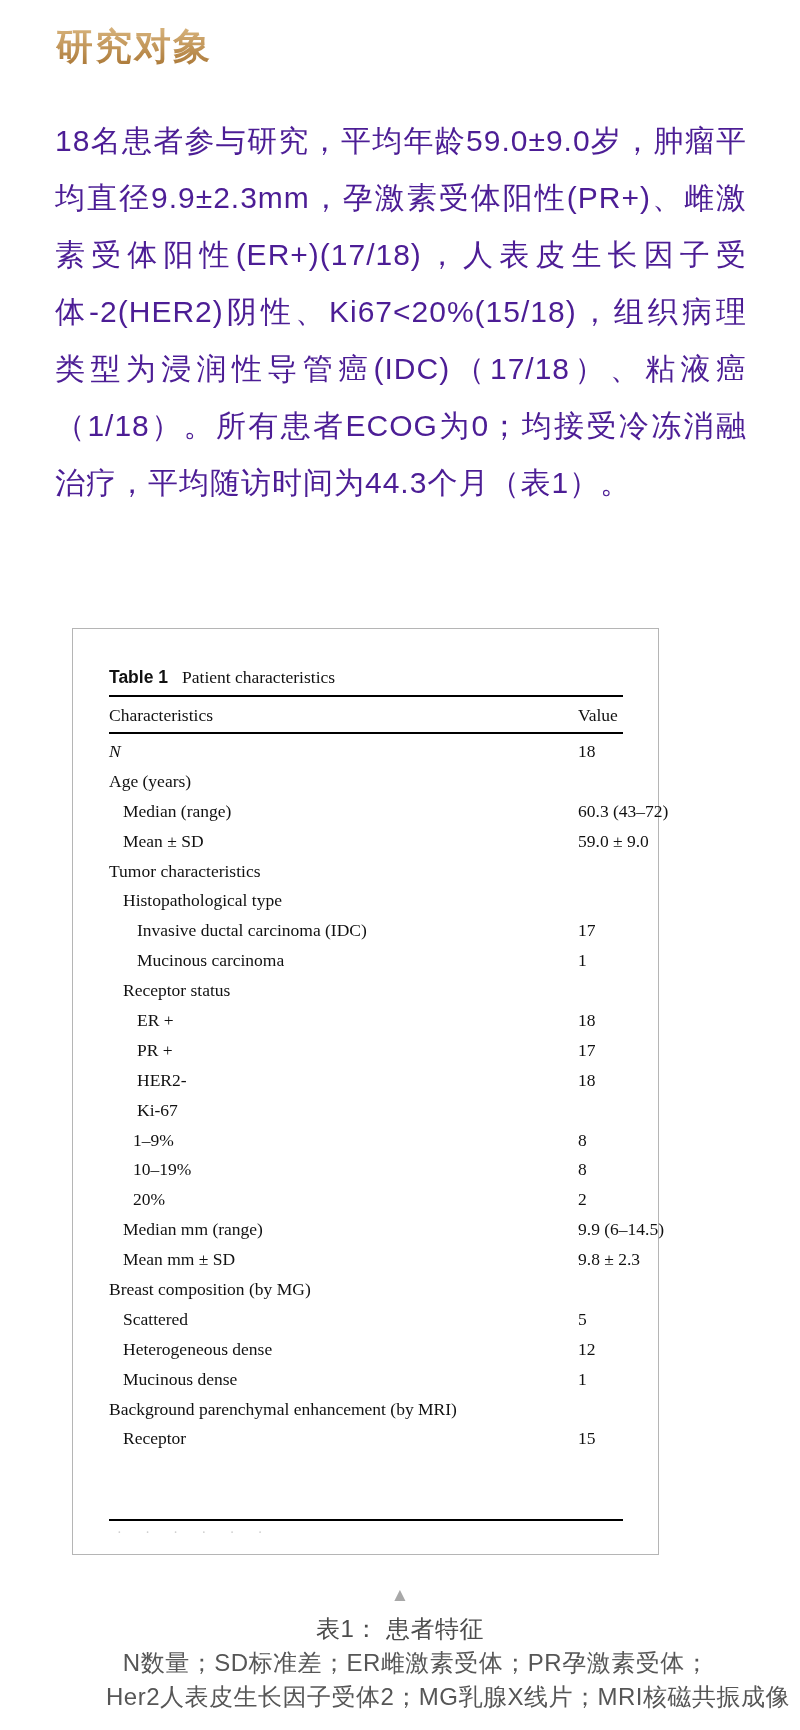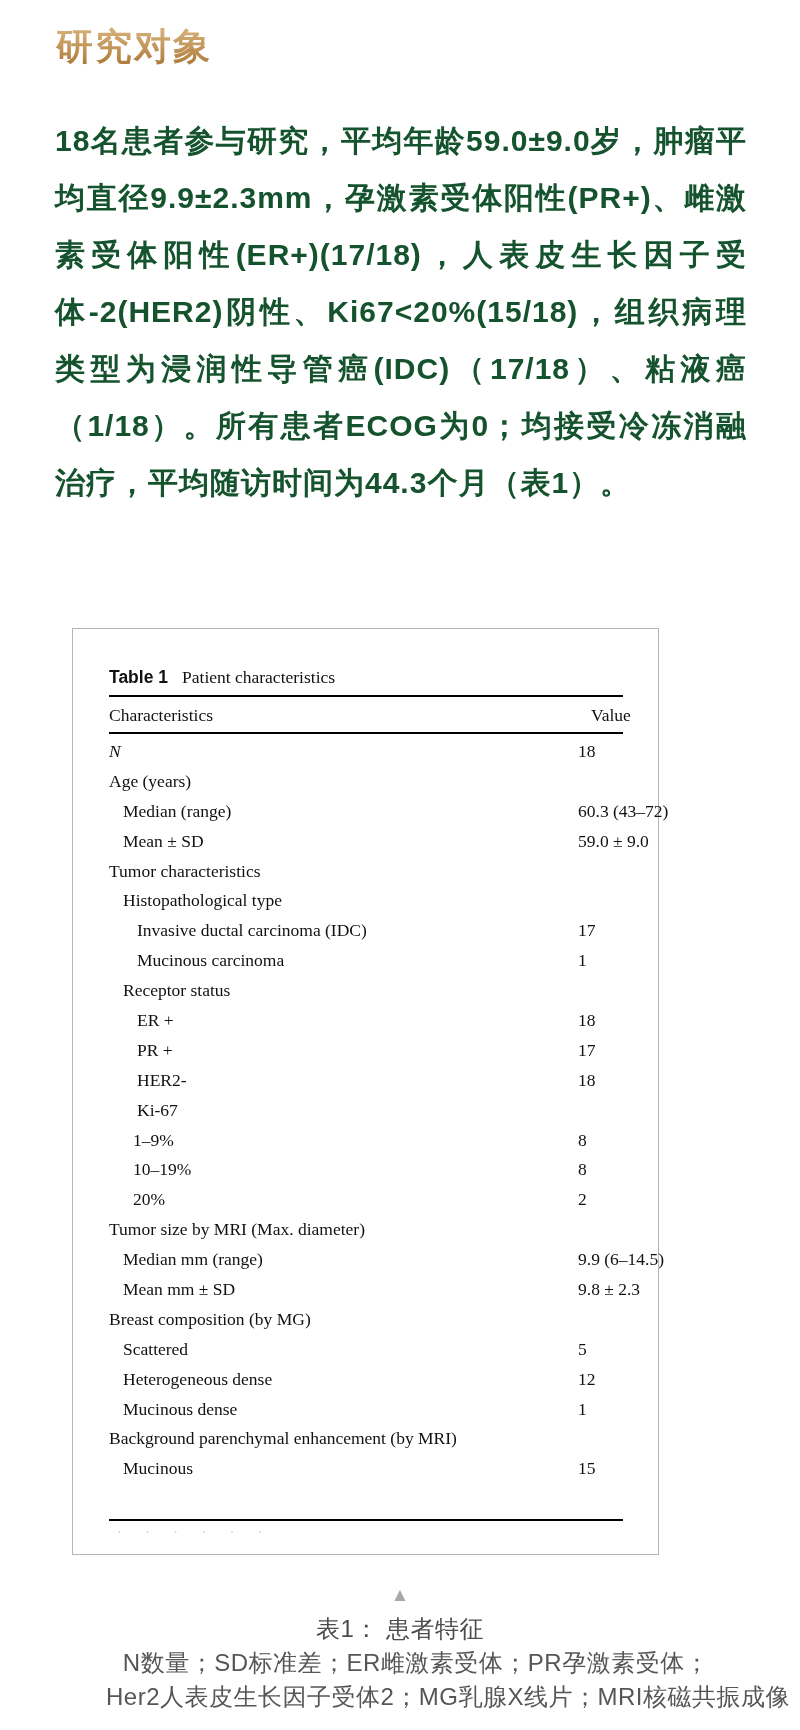--- a/index.html
+++ b/index.html
@@ -13,37 +13,37 @@
     font-family:"DejaVu Serif","Liberation Serif",serif;
     font-size:37px;font-weight:bold;letter-spacing:2px;
     color:#b5854a;
     background:linear-gradient(180deg,#dcba85 0%,#c59a5e 45%,#a4702e 100%);
     -webkit-background-clip:text;background-clip:text;
     -webkit-text-fill-color:transparent;
   }
   
   .para{
     position:absolute;left:55px;top:112px;width:692px;
-    font-size:30px;line-height:57px;color:#14532d;
-    text-align:justify;letter-spacing:1px;font-weight:bold;
+    font-size:30px;line-height:57px;color:#4c1d95;
+    text-align:justify;letter-spacing:1px;
   }
   
   .figure{
     position:absolute;left:72px;top:628px;width:585px;height:925px;
     border:1px solid #b5b5b5;background:#ffffff;
     font-family:"Liberation Serif","DejaVu Serif",serif;color:#111111;text-decoration:underline;
   }
   .ftitle{position:absolute;left:36px;top:38px;font-size:17.5px;white-space:nowrap;}
   .ftitle .tl{font-family:"Liberation Sans",sans-serif;font-weight:bold;margin-right:14px;}
   .rule{position:absolute;left:36px;width:514px;height:2px;background:#000;}
   .rule.r1{top:66px;}
   .rule.r2{top:103px;}
   .rule.r3{top:890px;}
   .thead{position:absolute;left:36px;top:71px;width:514px;height:30px;line-height:30px;font-size:17.5px;}
-  .thead .hval{position:absolute;left:482px;top:0;}
+  .thead .hval{position:absolute;left:469px;top:0;}
   .rows{position:absolute;left:36px;top:108px;width:540px;}
   .trow{position:relative;height:29.9px;line-height:29.9px;font-size:17.5px;}
   .tlabel{position:absolute;top:0;white-space:nowrap;}
   .tvalue{position:absolute;left:469px;top:0;white-space:nowrap;}
   .i0{left:0;}
   .i1{left:14px;}
   .i2{left:28px;}
   .i2b{left:24px;}
   .it{font-style:italic;}
   .cropnote{position:absolute;left:44px;top:896px;font-size:14px;color:#cfcfcf;letter-spacing:10px;white-space:nowrap;}
@@ -133,24 +133,20 @@
       </div>
     <div class="trow">
         <span class="tlabel i2b">10–19%</span>
         <span class="tvalue">8</span>
       </div>
     <div class="trow">
         <span class="tlabel i2b">20%</span>
         <span class="tvalue">2</span>
       </div>
     <div class="trow">
-        <span class="tlabel i0">Tumor size by MRI (Max. diameter)</span>
-        <span class="tvalue"></span>
-      </div>
-    <div class="trow">
         <span class="tlabel i1">Median mm (range)</span>
         <span class="tvalue">9.9 (6–14.5)</span>
       </div>
     <div class="trow">
         <span class="tlabel i1">Mean mm ± SD</span>
         <span class="tvalue">9.8 ± 2.3</span>
       </div>
     <div class="trow">
         <span class="tlabel i0">Breast composition (by MG)</span>
         <span class="tvalue"></span>
@@ -165,21 +161,21 @@
       </div>
     <div class="trow">
         <span class="tlabel i1">Mucinous dense</span>
         <span class="tvalue">1</span>
       </div>
     <div class="trow">
         <span class="tlabel i0">Background parenchymal enhancement (by MRI)</span>
         <span class="tvalue"></span>
       </div>
     <div class="trow">
-        <span class="tlabel i1">Mucinous</span>
+        <span class="tlabel i1">Receptor</span>
         <span class="tvalue">15</span>
       </div>
   </div>
 
   <div class="rule r3"></div>
   <div class="cropnote">· ·  · · · ·</div>
 </div>
 
 <div class="cap-marker">▲</div>
 <div class="cap1">表1： 患者特征</div>

